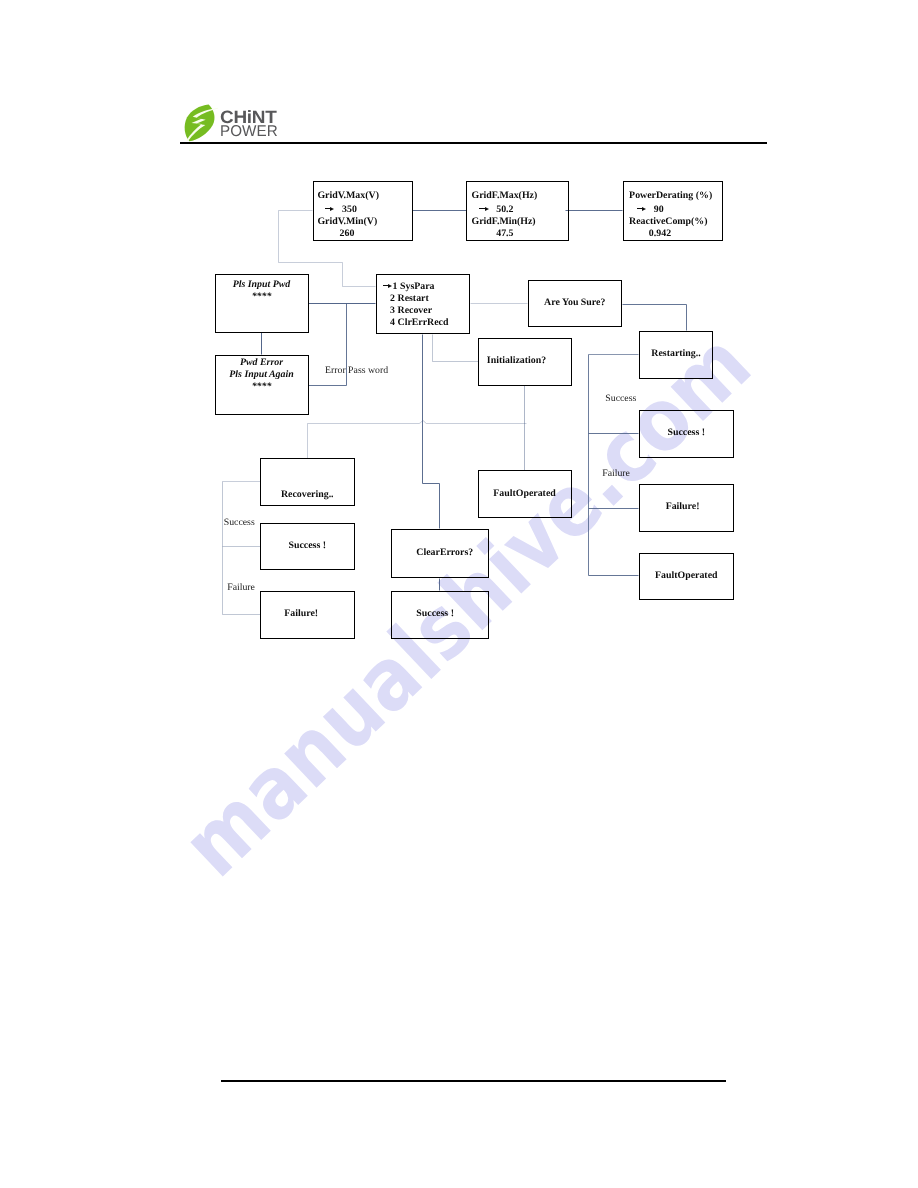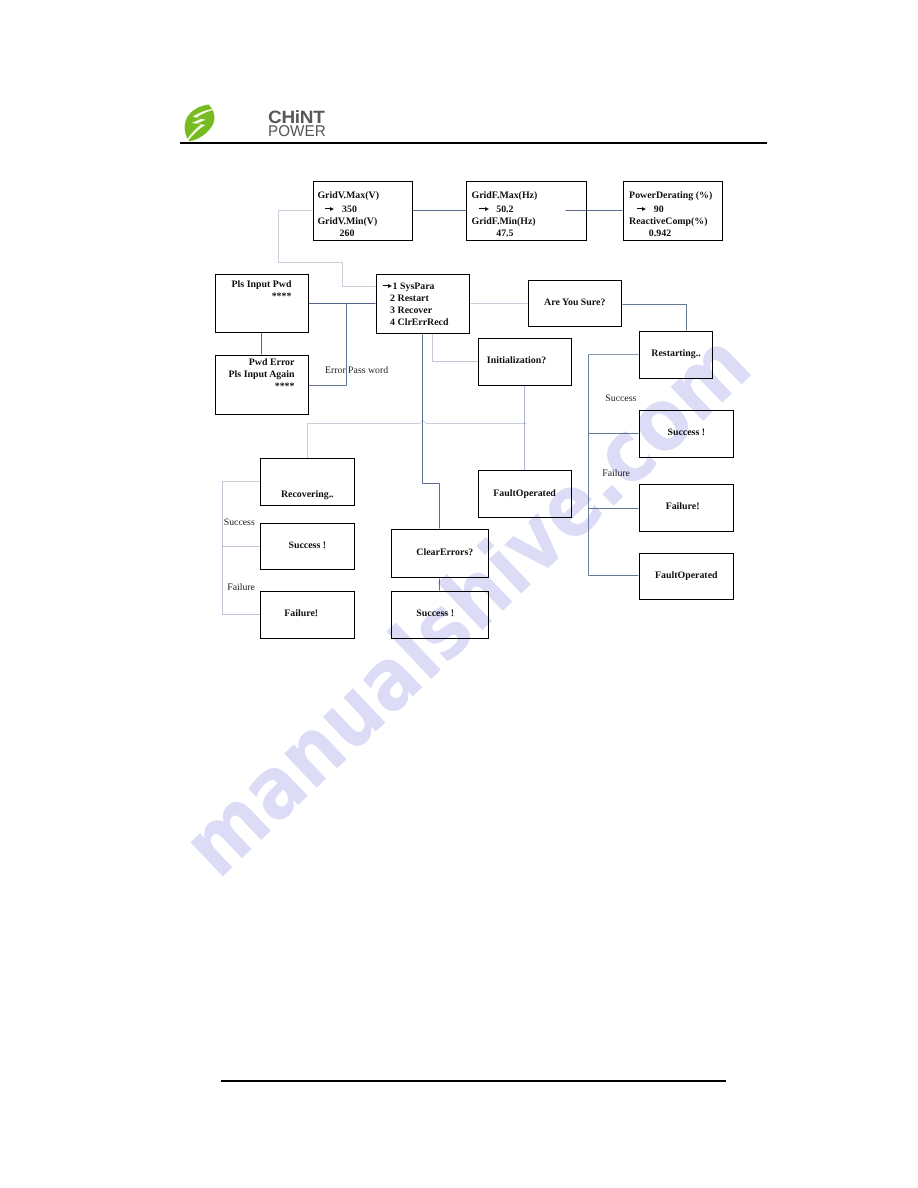--- a/index.html
+++ b/index.html
@@ -5,21 +5,21 @@
 <style>
   html,body{margin:0;padding:0;background:#fff;}
   *{-webkit-font-smoothing:antialiased;text-rendering:geometricPrecision;}
   body{width:918px;height:1188px;position:relative;overflow:hidden;
        font-family:"Liberation Serif",serif;}
   .page{position:absolute;left:0;top:0;width:918px;height:1188px;}
 
   
   #brand-logo{position:absolute;left:183.2px;top:103.6px;width:32px;height:37.8px;overflow:visible;}
   #brand-wordmark{position:absolute;left:220px;top:110.2px;width:80px;height:32px;
-                  font-family:"Liberation Sans",sans-serif;color:#58585a;margin-left:48px;}
+                  font-family:"Liberation Sans",sans-serif;color:#58585a;}
   #wm-top{font-weight:bold;font-size:17.0px;line-height:15px;letter-spacing:-0.25px;
           transform:scaleX(1.115) scaleY(1.05);transform-origin:0 50%;}
   #wm-bot{font-weight:400;font-size:15.6px;line-height:14.5px;letter-spacing:0.05px;
           transform:scaleX(0.977);transform-origin:0 50%;margin-top:0.2px;}
   #header-rule{position:absolute;left:180px;top:142.4px;width:587px;height:1.7px;background:#000;}
   #footer-rule{position:absolute;left:221px;top:1080.4px;width:505px;height:1.7px;background:#000;}
 
   
   #watermark{position:absolute;left:0;top:0;width:918px;height:1188px;
              pointer-events:none;overflow:hidden;}
@@ -30,21 +30,21 @@
                   line-height:1;}
 
   
   #flow-svg{position:absolute;left:0;top:0;width:918px;height:1188px;}
   .box{position:absolute;box-sizing:border-box;border:1.55px solid #000;
        display:flex;align-items:center;justify-content:center;text-align:center;
        font-weight:bold;color:#0d0d0d;font-size:9.9px;line-height:11.9px;
        letter-spacing:0px;}
   .box .inner{white-space:pre;}
   .box.top-align{align-items:flex-end;justify-content:flex-start;text-align:left;}
-  .box.top-center{align-items:flex-start;justify-content:center;text-align:right;}
+  .box.top-center{align-items:flex-start;justify-content:center;text-align:center;font-style:italic;}
   .box.menu{align-items:flex-start;justify-content:flex-start;text-align:left;}
   .edge-label{position:absolute;font-size:9.8px;line-height:9.8px;color:#1a1a1a;white-space:nowrap;font-weight:400;}
   .arrow-glyph{display:inline-block;width:9.9px;height:9.9px;position:relative;
                vertical-align:baseline;}
   .arrow-glyph::before{content:"";position:absolute;left:0.3px;bottom:2.3px;
                width:6.6px;height:1.7px;background:#0d0d0d;}
   .arrow-glyph::after{content:"";position:absolute;left:5.6px;bottom:0.5px;
                width:0;height:0;border-top:2.7px solid transparent;
                border-bottom:2.7px solid transparent;border-left:4.2px solid #0d0d0d;}
 </style>
@@ -109,21 +109,21 @@
       <path d="M 588.5 575.5 L 638.5 575.5" fill="none" stroke="#4a5e84" stroke-width="1.0" stroke-opacity="0.85"></path>
       <path d="M 222.5 481.5 L 222.5 614.5" fill="none" stroke="#4a5e84" stroke-width="1.0" stroke-opacity="0.35"></path>
       <path d="M 222.5 481.5 L 260.5 481.5" fill="none" stroke="#4a5e84" stroke-width="1.0" stroke-opacity="0.3"></path>
       <path d="M 222.5 546.5 L 260.5 546.5" fill="none" stroke="#4a5e84" stroke-width="1.0" stroke-opacity="0.35"></path>
       <path d="M 222.5 614.5 L 260.5 614.5" fill="none" stroke="#4a5e84" stroke-width="1.0" stroke-opacity="0.35"></path>
     </svg>
   <div id="flow-nodes">
       <div class="box top-align" style="left: 313px; top: 180.5px; width: 99.5px; height: 60px; border-color: rgb(0, 0, 0); padding-left: 3.4px; padding-top: 4.4px;">
         <div class="inner"><div>GridV.Max(V)</div><div>   <span class="arrow-glyph"></span>   350</div><div>GridV.Min(V)</div><div>         260</div></div>
       </div>
-      <div class="box top-align" style="left: 466px; top: 180.5px; width: 121px; height: 60px; border-color: rgb(0, 0, 0); padding-left: 4.5px; padding-top: 4.4px;">
+      <div class="box top-align" style="left: 466px; top: 180.5px; width: 103px; height: 60px; border-color: rgb(0, 0, 0); padding-left: 4.5px; padding-top: 4.4px;">
         <div class="inner"><div>GridF.Max(Hz)</div><div>   <span class="arrow-glyph"></span>   50.2</div><div>GridF.Min(Hz)</div><div>          47.5</div></div>
       </div>
       <div class="box top-align" style="left: 622.5px; top: 180.5px; width: 100px; height: 60px; border-color: rgb(0, 0, 0); padding-left: 5.6px; padding-top: 4.4px;">
         <div class="inner"><div>PowerDerating (%)</div><div>   <span class="arrow-glyph"></span>   90</div><div>ReactiveComp(%)</div><div>        0.942</div></div>
       </div>
       <div class="box top-center" style="left: 214.5px; top: 274px; width: 94px; height: 58.5px; border-color: rgb(0, 0, 0); padding-top: 4px;">
         <div class="inner"><div>Pls Input Pwd</div><div>****</div></div>
       </div>
       <div class="box menu" style="left: 375.5px; top: 274px; width: 94.5px; height: 60px; border-color: rgb(0, 0, 0); padding-left: 6.2px; padding-top: 3.9px;">
         <div class="inner"><div><span class="arrow-glyph"></span>1 SysPara</div><div>   2 Restart</div><div>   3 Recover</div><div>   4 ClrErrRecd</div></div>

